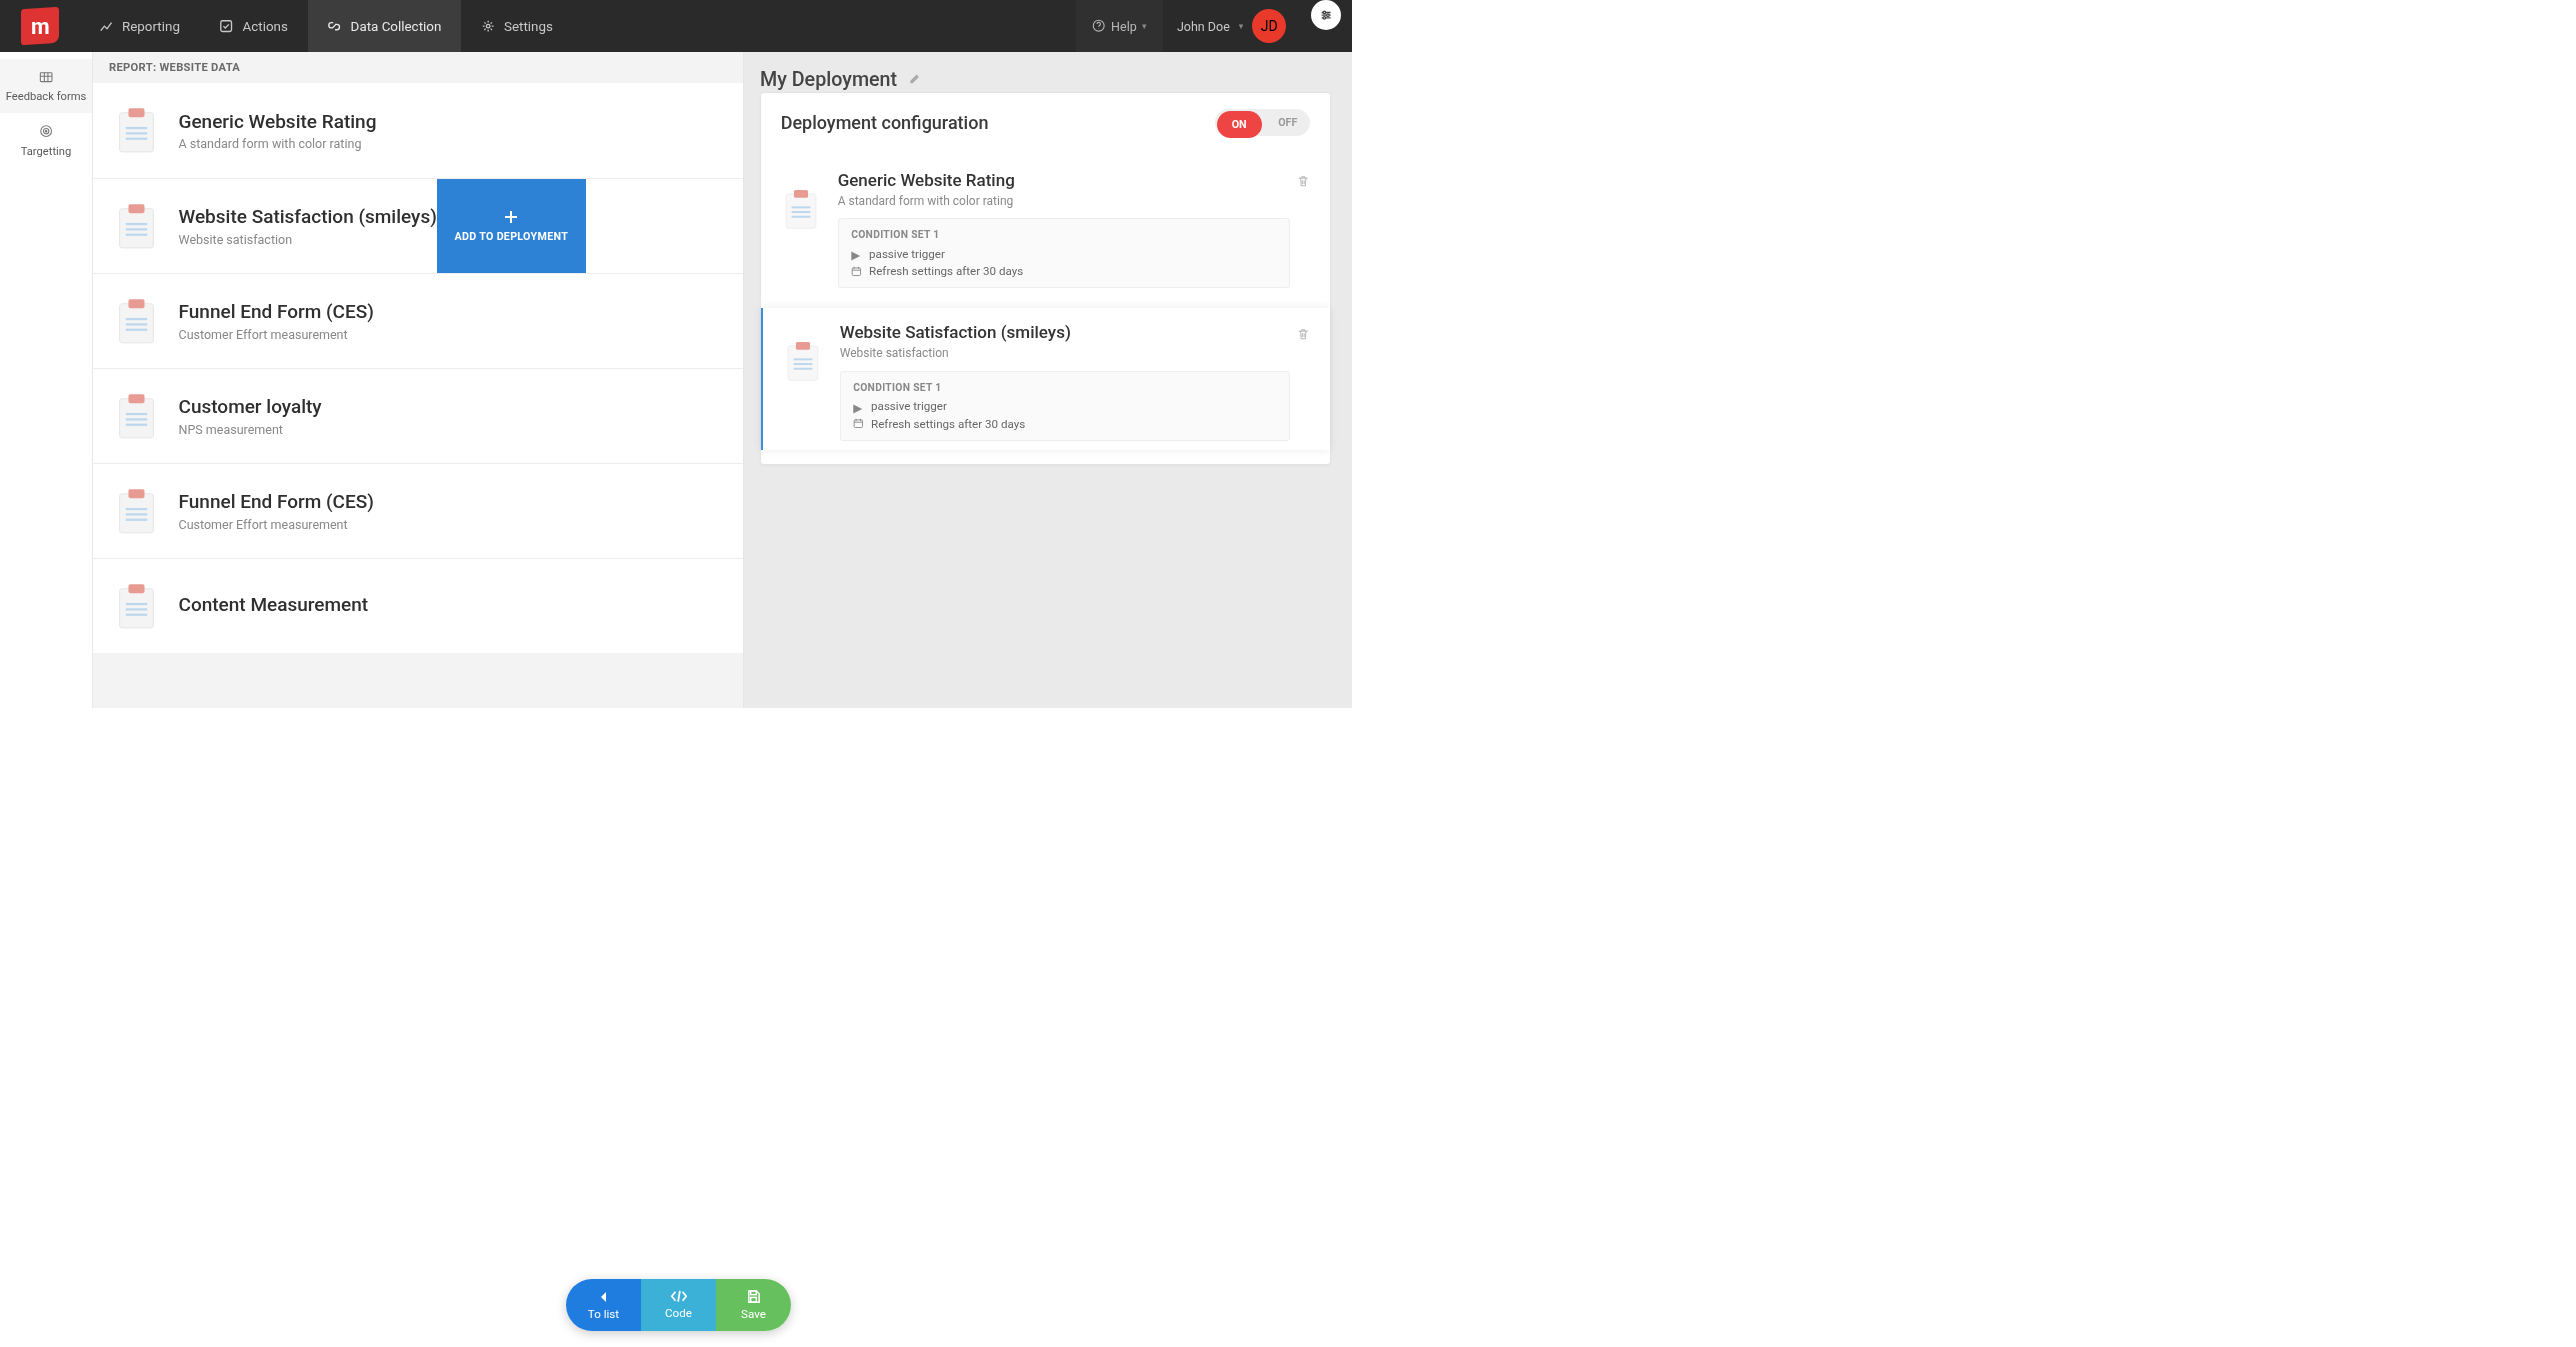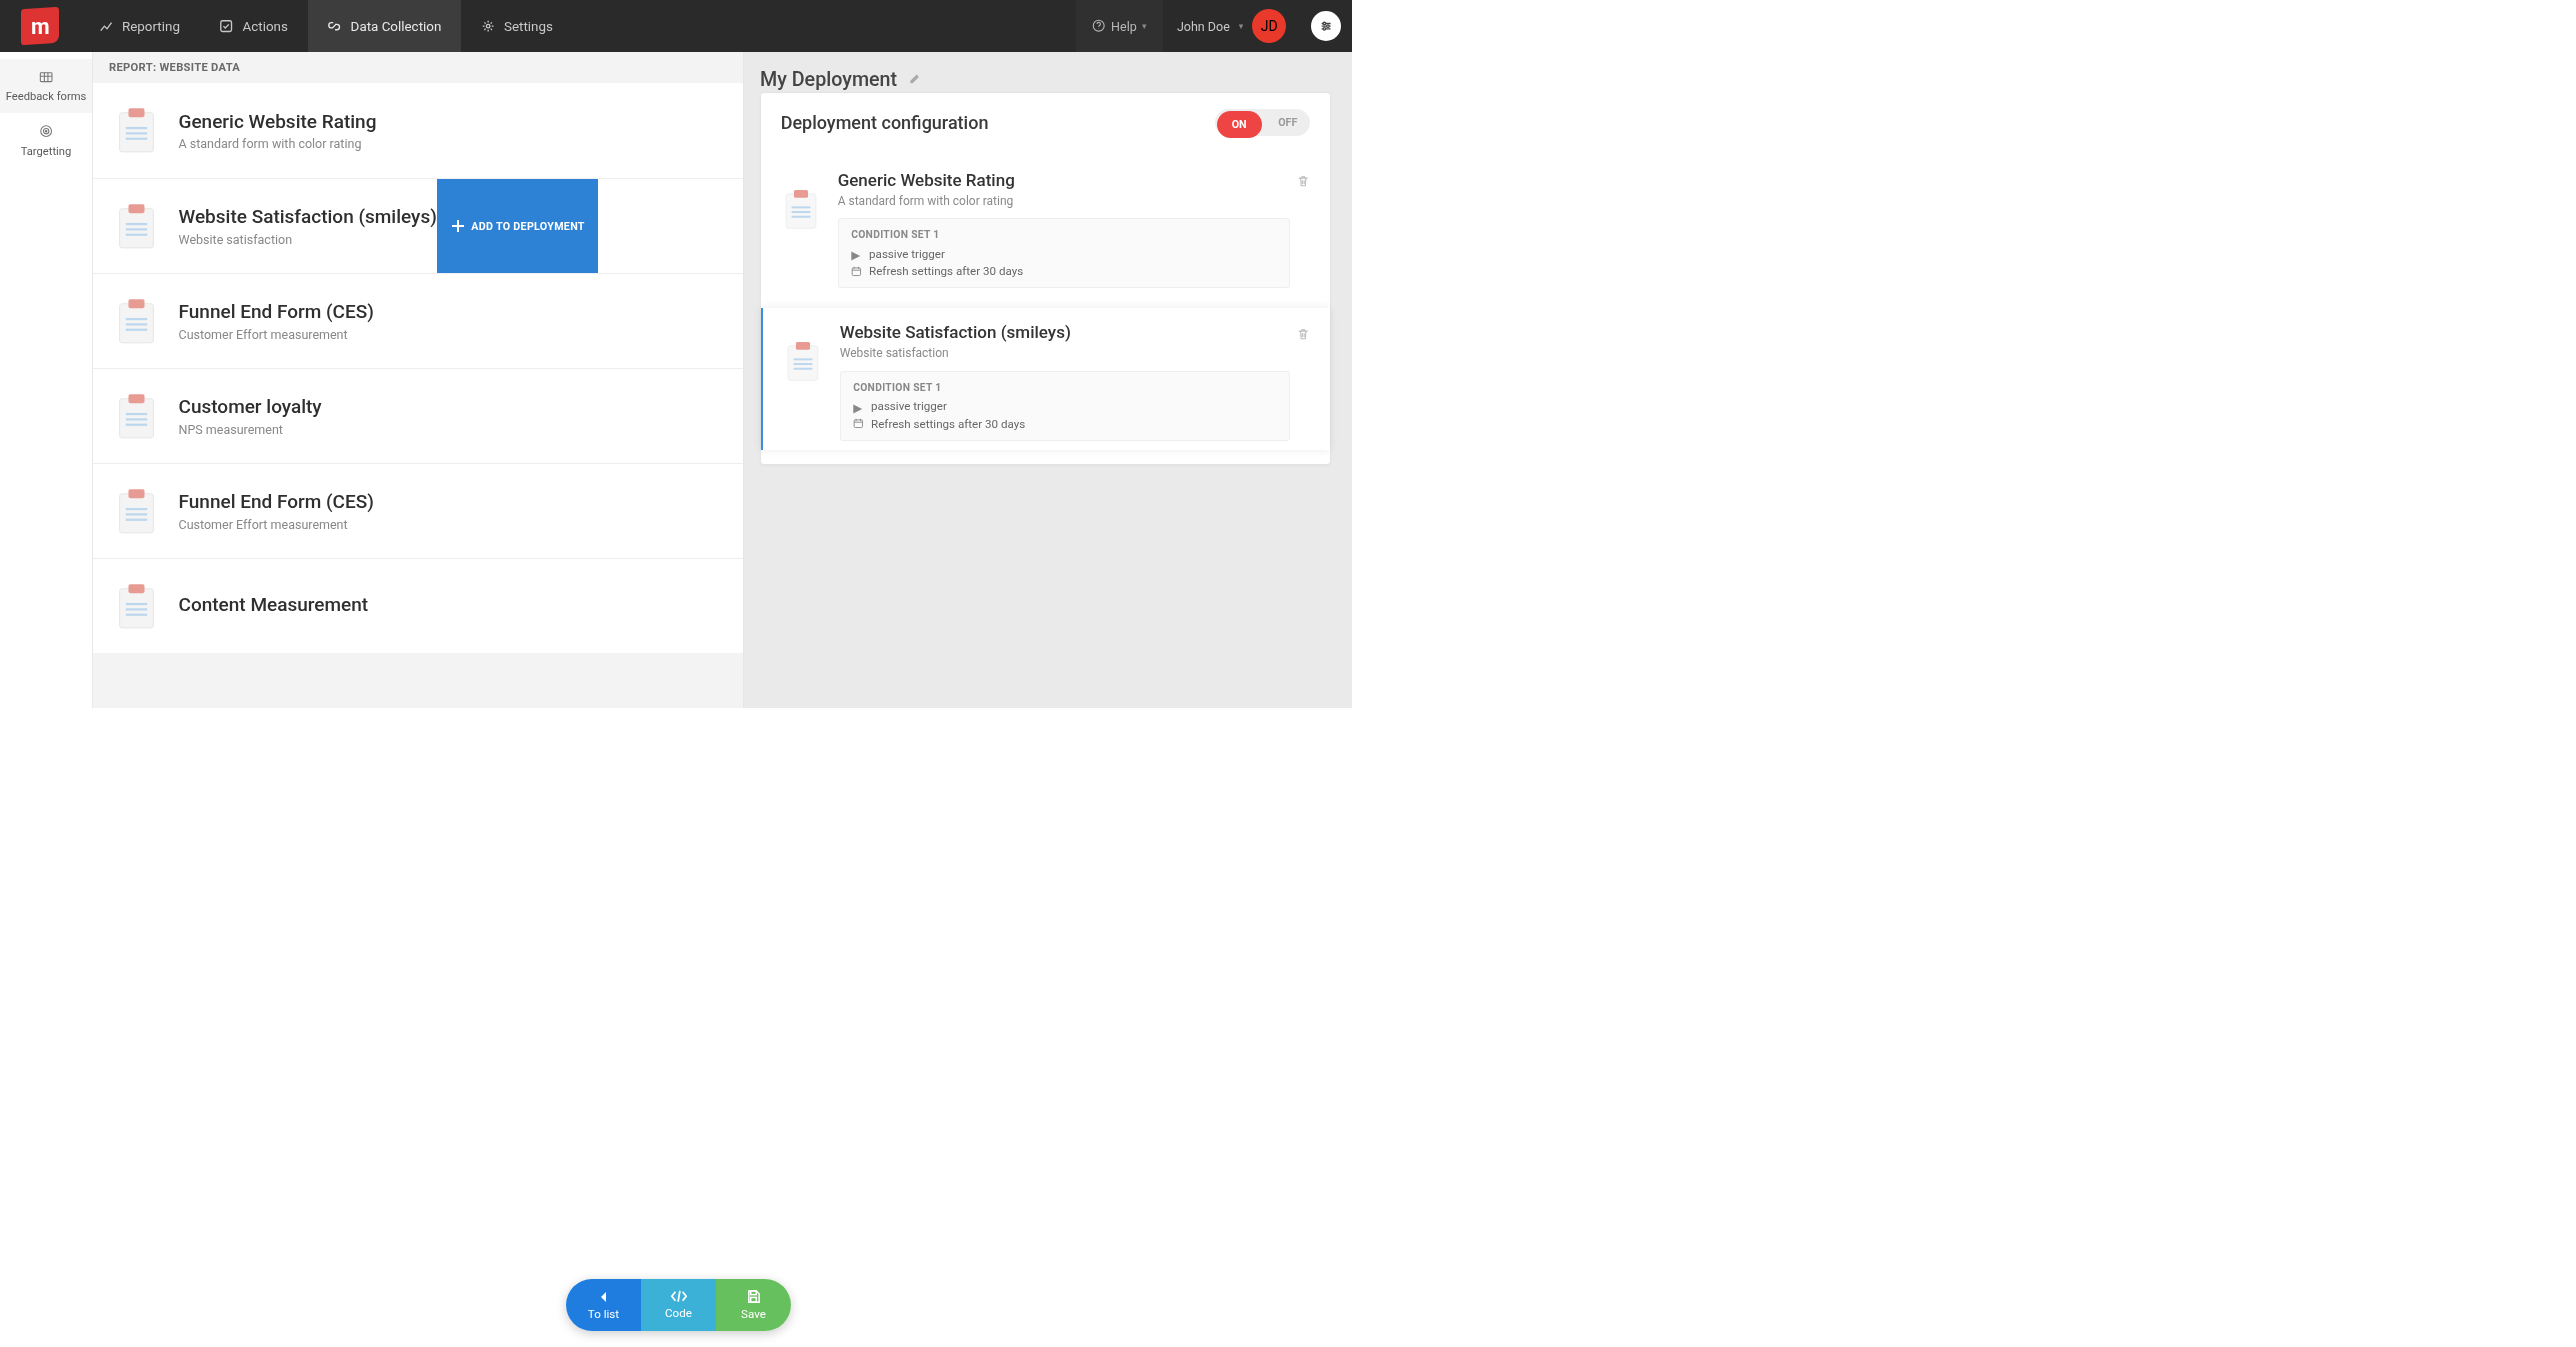--- a/index.html
+++ b/index.html
@@ -5,40 +5,40 @@
 *{box-sizing:border-box;margin:0;padding:0;font-family:-apple-system,BlinkMacSystemFont,"Segoe UI",Roboto,Helvetica,Arial,sans-serif}
 body{background:#fff;color:#323232;overflow:hidden;width:1352px;height:708px}
 .topnav{height:52px;background:#2a2a2a;display:flex;align-items:stretch}
 .logo{width:79px;display:flex;align-items:center;justify-content:center}
 .logo-badge{width:38px;height:36px;background:#d33;border-radius:3.6px 3.6px 7.2px 3.6px;display:flex;align-items:center;justify-content:center;color:#fff;font-size:21.5px;font-weight:700;transform:skewY(-4deg)}
 .logo-badge span{transform:skewY(4deg);display:block}
 .nav-tabs{display:flex;align-items:stretch}
 .nav-tab{display:flex;align-items:center;padding:0 19.7px;color:#c8c8c8;font-size:13.4px;gap:9px;cursor:pointer}
 .nav-tab.active{background:#3d3d3d;color:#e8e8e8}
 .nav-icon{width:14.3px;height:14.3px;display:flex;align-items:center;justify-content:center}
-.nav-right{margin-left:auto;display:flex;align-items:center}
+.nav-right{margin-left:auto;display:flex;}
 .nav-help{display:flex;align-items:center;gap:5.4px;color:#b8b8b8;font-size:12.5px;padding:0 16px;background:rgba(255,255,255,0.03);height:100%;cursor:pointer}
 .nav-user{display:flex;align-items:center;gap:9px;padding:0 14.3px;color:#c8c8c8;font-size:12.5px;cursor:pointer}
 .avatar{width:34px;height:34px;border-radius:50%;background:#e8392a;color:#000000;display:flex;align-items:center;justify-content:center;font-weight:400;font-size:14px}
 .settings-circle{width:30px;height:30px;border-radius:50%;background:#fff;display:flex;align-items:center;justify-content:center;margin:0 10.7px;cursor:pointer}
 .body{display:flex;height:calc(708px - 52px)}
 .sidebar{width:93px;background:#fff;border-right:0.9px solid #e8e8e8;padding-top:7px}
 .side-item{display:flex;flex-direction:column;align-items:center;padding:9px 3.6px;gap:5.4px;font-size:11.2px;color:#5a5a5a;text-align:center;line-height:1.15;cursor:pointer}
 .side-item.active{background:#f5f5f5}
 .side-icon{width:18px;height:18px;display:flex;align-items:center;justify-content:center;color:#777}
 .main{display:flex;flex:1;min-width:0}
 .left-pane{width:651px;background:#f3f3f3;display:flex;flex-direction:column;border-right:0.9px solid #e6e6e6}
 .report-header{padding:9px 16px;font-size:11.2px;font-weight:700;color:#6a6a6a;letter-spacing:0.3px}
 .report-list{flex:1;overflow:auto}
 .report-item{display:flex;align-items:center;background:#fff;border-top:0.9px solid #eee;min-height:95px;padding:18px 23px}
 .report-item:first-child{border-top:none}
 .report-icon{width:41px;height:47px;margin-right:21.5px;display:flex;align-items:center;justify-content:center}
 .report-txt h3{font-size:19px;font-weight:500;color:#2f2f2f;margin-bottom:3.6px}
 .report-txt p{font-size:12.5px;color:#888}
-.report-add{margin-left:auto;align-self:stretch;margin:-18px -23px -18px 0;width:161px;background:#2e82d6;color:#fff;display:flex;flex-direction:row;align-items:center;justify-content:center;gap:5.4px;cursor:pointer}
+.report-add{margin-left:auto;align-self:stretch;margin:-18px -23px -18px 0;width:149px;background:#2e82d6;color:#fff;display:flex;flex-direction:column;align-items:center;justify-content:center;gap:5.4px;cursor:pointer}
 .report-add-label{font-size:10.7px;font-weight:700;letter-spacing:0.3px}
 .right-pane{flex:1;background:#eaeaea;padding:16px 21.5px 0 16px;position:relative;overflow:auto}
 .dep-title{display:flex;align-items:center;gap:10.7px;margin-bottom:1px}
 .dep-title h2{font-size:19.7px;font-weight:500;color:#444}
 .edit-icon{color:#aaa;cursor:pointer}
 .dep-card{background:#fff;border:0.9px solid #e4e4e4;border-radius:3.6px;box-shadow:0 0.9px 1.8px rgba(0,0,0,.04)}
 .dep-card-header{display:flex;align-items:center;justify-content:space-between;padding:16px 19.7px 7.2px}
 .dep-card-header h3{font-size:18px;font-weight:500;color:#3a3a3a}
 .toggle{width:95px;height:27px;background:#eee;border-radius:27px;position:relative;display:flex;align-items:center}
 .toggle-on{position:absolute;left:1.8px;top:1.8px;height:27px;width:45px;background:#ef4444;border-radius:23px;color:#fff;display:flex;align-items:center;justify-content:center;font-size:10.7px;font-weight:700}

